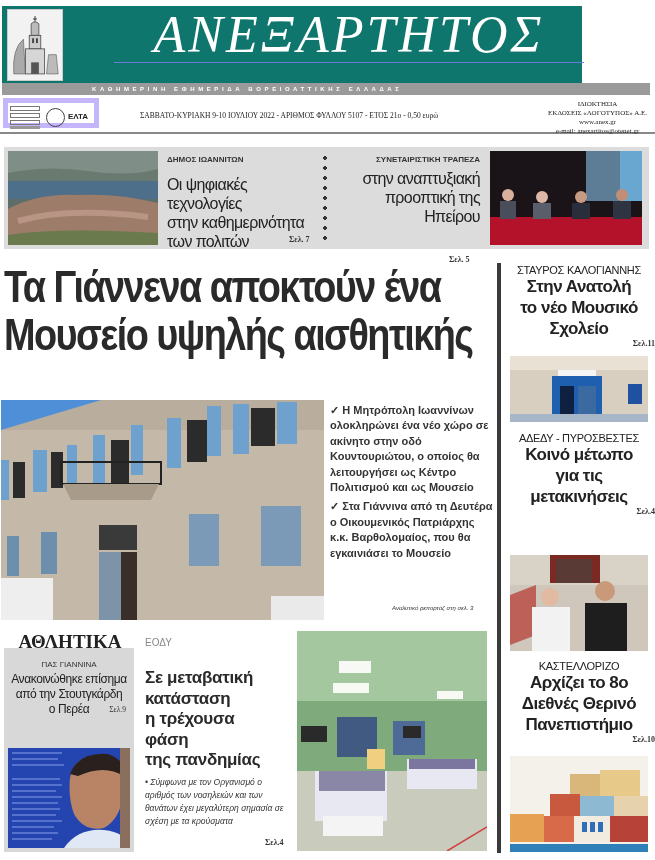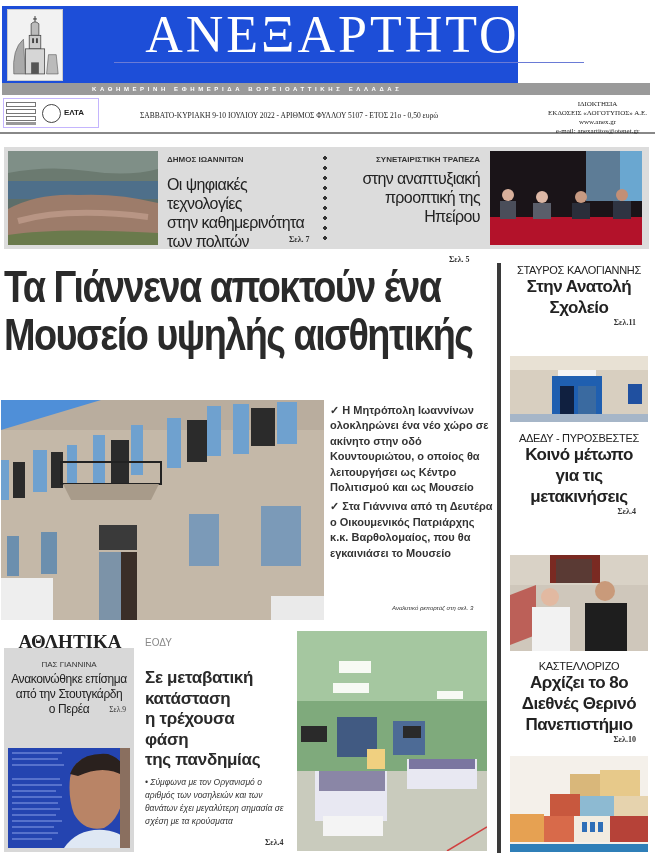--- a/index.html
+++ b/index.html
@@ -1,33 +1,33 @@
 <!DOCTYPE html>
 <html><head>
 <meta charset="utf-8">
 <style>
   * { box-sizing: border-box; margin: 0; padding: 0; }
   html, body { width: 655px; height: 860px; overflow: hidden; background: #ffffff; }
   body { position: relative; font-family: "Liberation Sans", sans-serif; color: #222; }
 
   
-  .masthead { position: absolute; left: 2px; top: 6px; width: 516px; height: 83px; background: #1d4ed8; }
+  .masthead { position: absolute; left: 2px; top: 6px; width: 580px; height: 83px; background: #0f766e; font-style: italic; }
   .logo-box { position: absolute; left: 5px; top: 3px; width: 56px; height: 72px; background: #f4f4f4; border: 1px solid #ccc; overflow: hidden; }
   .logo-box svg { width: 100%; height: 100%; }
   .title { position: absolute; left: 112px; top: 2px; width: 470px; text-align: center; color: #fff;
            font-family: "Liberation Serif", serif; font-size: 52px; letter-spacing: 3px; line-height: 54px; }
   .title-rule { position: absolute; left: 112px; top: 56px; width: 470px; height: 1px; background: #6a7bd6; }
   .subtitle { position: absolute; left: 112px; top: 59px; width: 470px; text-align: center; color: #fff;
               font-family: "Liberation Serif", serif; font-size: 15px; letter-spacing: 9px; }
   .tagline-bar { position: absolute; left: 2px; top: 83px; width: 648px; height: 12px; background: #9a9a9a;
                  color: #fff; font-size: 6px; font-weight: bold; letter-spacing: 3.6px; padding-left: 90px; line-height: 12px; }
 
   
   .infobar { position: absolute; left: 0; top: 96px; width: 655px; height: 38px; border-bottom: 2px solid #888; }
-  .stamp { position: absolute; left: 3px; top: 2px; width: 96px; height: 30px; border: 1px solid #c4b5fd; background: #fff; }
+  .stamp { position: absolute; left: 3px; top: 2px; width: 96px; height: 30px; border: 5px solid #c4b5fd; background: #fff; }
   .stamp .mini { position: absolute; left: 2px; width: 30px; height: 5px; border: 1px solid #777; }
   .stamp .seal { position: absolute; left: 38px; top: 5px; width: 19px; height: 19px; border: 1.5px solid #444; border-radius: 50%; }
   .stamp .elta { position: absolute; left: 60px; top: 9px; font-size: 8px; font-weight: bold; color: #222; }
   .edition { position: absolute; left: 140px; top: 15px; font-family: "Liberation Serif", serif; font-size: 7.5px; color: #222; }
   .owner { position: absolute; right: 8px; top: 4px; text-align: center; font-family: "Liberation Serif", serif; font-size: 7px; line-height: 9px; color: #222; }
 
   
   .teaser-strip { position: absolute; left: 4px; top: 147px; width: 645px; height: 102px; background: #dcdcdc; }
   .teaser-photo { position: absolute; overflow: hidden; }
   .kicker-small { font-family: "Liberation Sans Narrow", "Liberation Sans", sans-serif; font-size: 8px; font-weight: bold; color: #333; }
@@ -45,21 +45,21 @@
   .main-photo { position: absolute; left: 1px; top: 400px; width: 323px; height: 220px; overflow: hidden; }
   .bullets { position: absolute; left: 330px; top: 403px; width: 165px; }
   .bullet { font-size: 11px; line-height: 15.4px; font-weight: bold; color: #333; margin-bottom: 4px; }
   .bullet .tick { font-weight: bold; }
   .report-ref { position: absolute; right: 10px; top: 605px; font-size: 6px; font-style: italic; color: #333; }
 
   
   .rcol { position: absolute; left: 503px; width: 152px; text-align: center; }
   .r-kicker { font-size: 11px; color: #222; letter-spacing: -0.3px; }
   .r-head { font-size: 17px; line-height: 21px; font-weight: bold; color: #222; letter-spacing: -0.5px; }
-  .r-ref { text-align: right; padding-right: 19px; font-family: "Liberation Serif", serif; font-size: 8px; font-weight: bold; color: #333; }
+  .r-ref { text-align: right; padding-right: 0; font-family: "Liberation Serif", serif; font-size: 8px; font-weight: bold; color: #333; }
 
   
   .sports-title { position: absolute; left: 6px; top: 631px; width: 128px; text-align: center; font-family: "Liberation Serif", serif;
                   font-size: 19px; font-weight: bold; color: #222; }
   .sports-box { position: absolute; left: 4px; top: 648px; width: 130px; height: 204px; background: #d8d8d8; }
   .sports-kicker { position: absolute; left: 0; top: 12px; width: 130px; text-align: center; font-size: 8px; color: #333; }
   .sports-head { position: absolute; left: 2px; top: 24px; width: 126px; text-align: center; font-size: 12px; line-height: 15px; color: #222; letter-spacing: -0.4px; }
   .sports-ref { position: absolute; right: 8px; top: 57px; font-family: "Liberation Serif", serif; font-size: 7.5px; color: #333; }
   .sports-photo { position: absolute; left: 4px; top: 100px; width: 122px; height: 100px; overflow: hidden; }
 
@@ -212,20 +212,21 @@
     <span class="tick">✓</span>
     <span>Στα Γιάννινα από τη Δευτέρα ο Οικουμενικός Πατριάρχης κ.κ. Βαρθολομαίος, που θα εγκαινιάσει το Μουσείο</span>
   </div>
 </div>
 <div class="report-ref" style="left:392px;right:auto;">Αναλυτικό ρεπορτάζ στη σελ. 3</div>
 
 <div class="rcol" style="top:264px;">
   <div class="r-kicker">ΣΤΑΥΡΟΣ ΚΑΛΟΓΙΑΝΝΗΣ</div>
   <div class="r-head">
     <div>Στην Ανατολή</div>
+    <div>το νέο Μουσικό</div>
     <div>Σχολείο</div>
   </div>
   <div class="r-ref">Σελ.11</div>
 </div>
 <div class="teaser-photo" style="left:510px;top:356px;width:138px;height:66px;">
   <svg width="138" height="66" viewBox="0 0 138 66">
     <rect width="138" height="66" fill="#d8cfc0"></rect>
     <rect x="0" y="0" width="138" height="14" fill="#e8e1d4"></rect>
     <rect x="42" y="20" width="50" height="46" fill="#1f5fb0"></rect>
     <rect x="50" y="30" width="14" height="36" fill="#102040"></rect>

